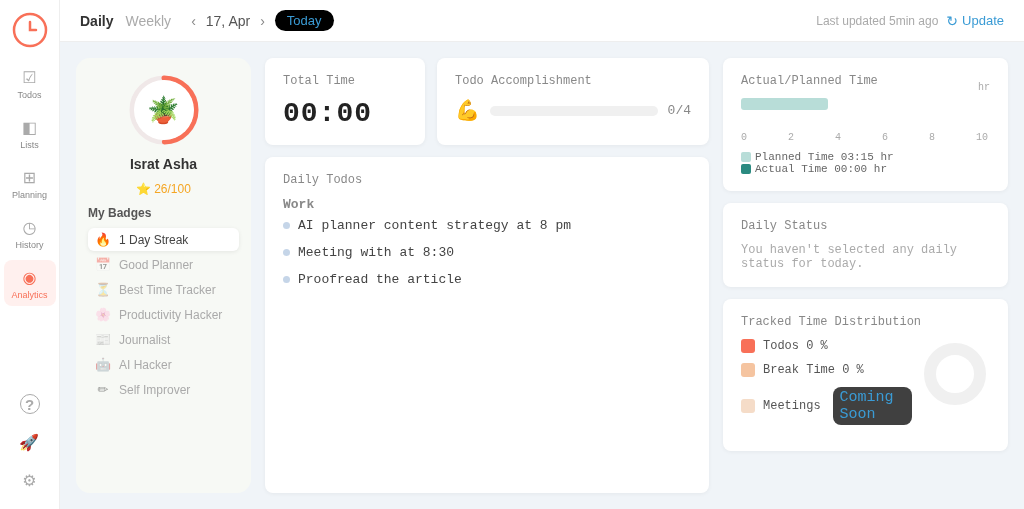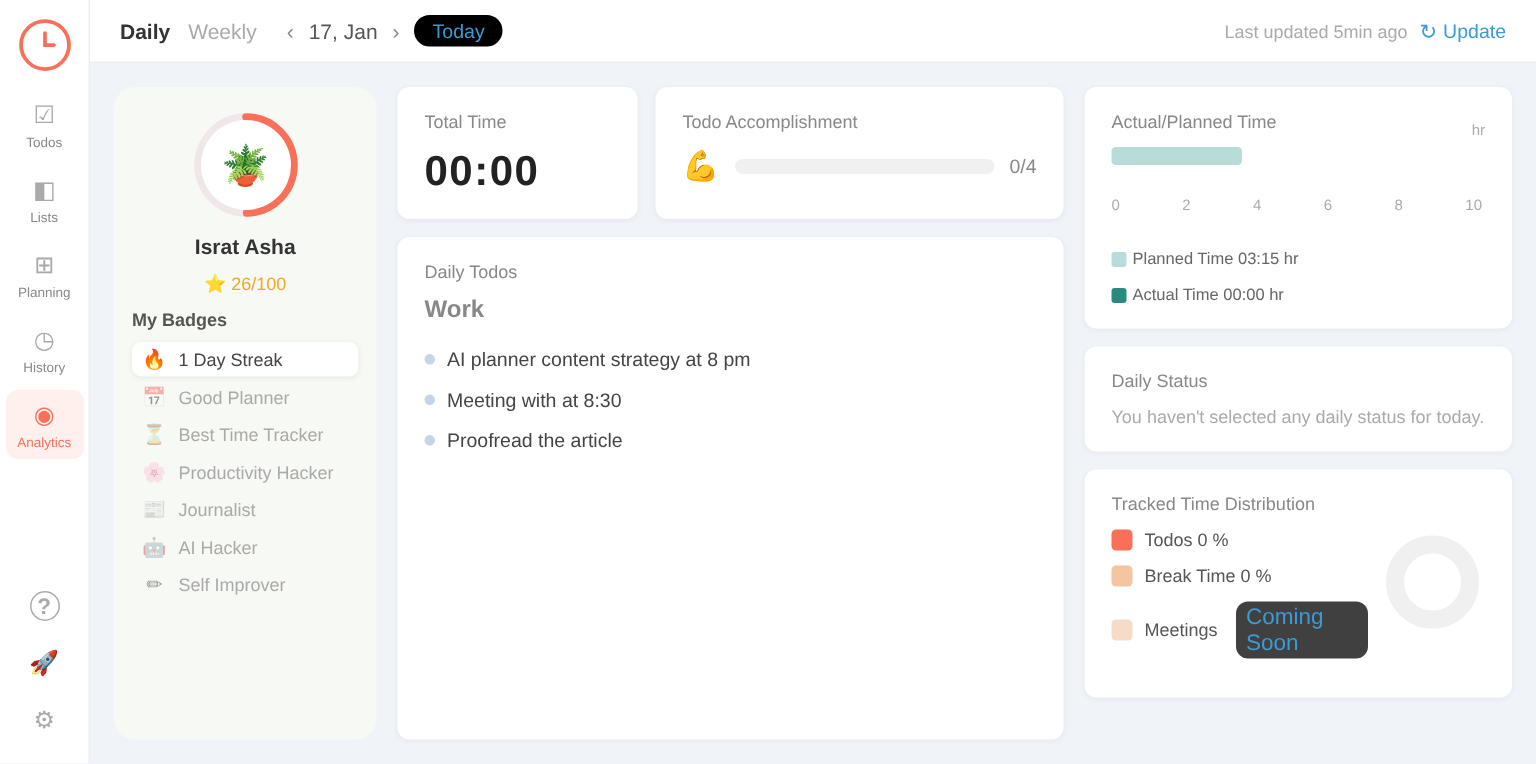--- a/index.html
+++ b/index.html
@@ -216,20 +216,21 @@
       gap: 12px;
       min-width: 0;
     }
 
     
     .card {
       background: #fff;
       border-radius: 8px;
       padding: 16px 18px;
       box-shadow: 0 1px 4px rgba(0,0,0,0.05);
+      font-family: Liberation Mono, monospace;
     }
     .top-cards {
       display: flex;
       gap: 12px;
     }
     .total-time-card {
       flex: 0 0 160px;
     }
     .todo-acc-card { flex: 1; }
     .card-title {
@@ -260,23 +261,22 @@
     .progress-bar-fill {
       height: 100%;
       background: #f87058;
       border-radius: 5px;
     }
     .todo-count { font-size: 13px; color: #888; }
 
     
     .daily-todos-card { flex: 1; }
     .section-label {
-      font-size: 16px;
+      font-size: 13px;
       color: #888;
-      margin-bottom: 10px;
       font-weight: 600;
     }
     .todo-list { list-style: none; }
     .todo-list li {
       display: flex;
       align-items: center;
       gap: 8px;
       padding: 6px 0;
       font-size: 13px;
       color: #444;
@@ -324,22 +324,21 @@
     .chart-axis {
       display: flex;
       justify-content: space-between;
       font-size: 10px;
       color: #aaa;
       margin-top: 2px;
       padding-right: 2px;
     }
     .chart-legend {
       display: flex;
-      gap: 12px;
-      margin-top: 24px;
+      margin-top: 8px;
       flex-wrap: wrap;
     }
     .legend-item {
       display: flex;
       align-items: center;
       gap: 4px;
       font-size: 11px;
       color: #666;
     }
     .legend-dot {
@@ -465,21 +464,21 @@
 </div>
 
 <div class="main">
 
   <div class="header">
     <span class="tab-daily">Daily</span>
     <span class="tab-weekly">Weekly</span>
 
     <div class="date-nav">
       <button class="header-nav-btn">‹</button>
-      <span class="date-text">17, Jan</span>
+      <span class="date-text">17, Apr</span>
       <button class="header-nav-btn">›</button>
       <button class="today-btn">Today</button>
     </div>
 
     <div class="header-right">
       <span class="last-updated">Last updated 5min ago</span>
       <button class="update-btn">
         <span style="font-size:14px;">↻</span>
         <span>Update</span>
       </button>

